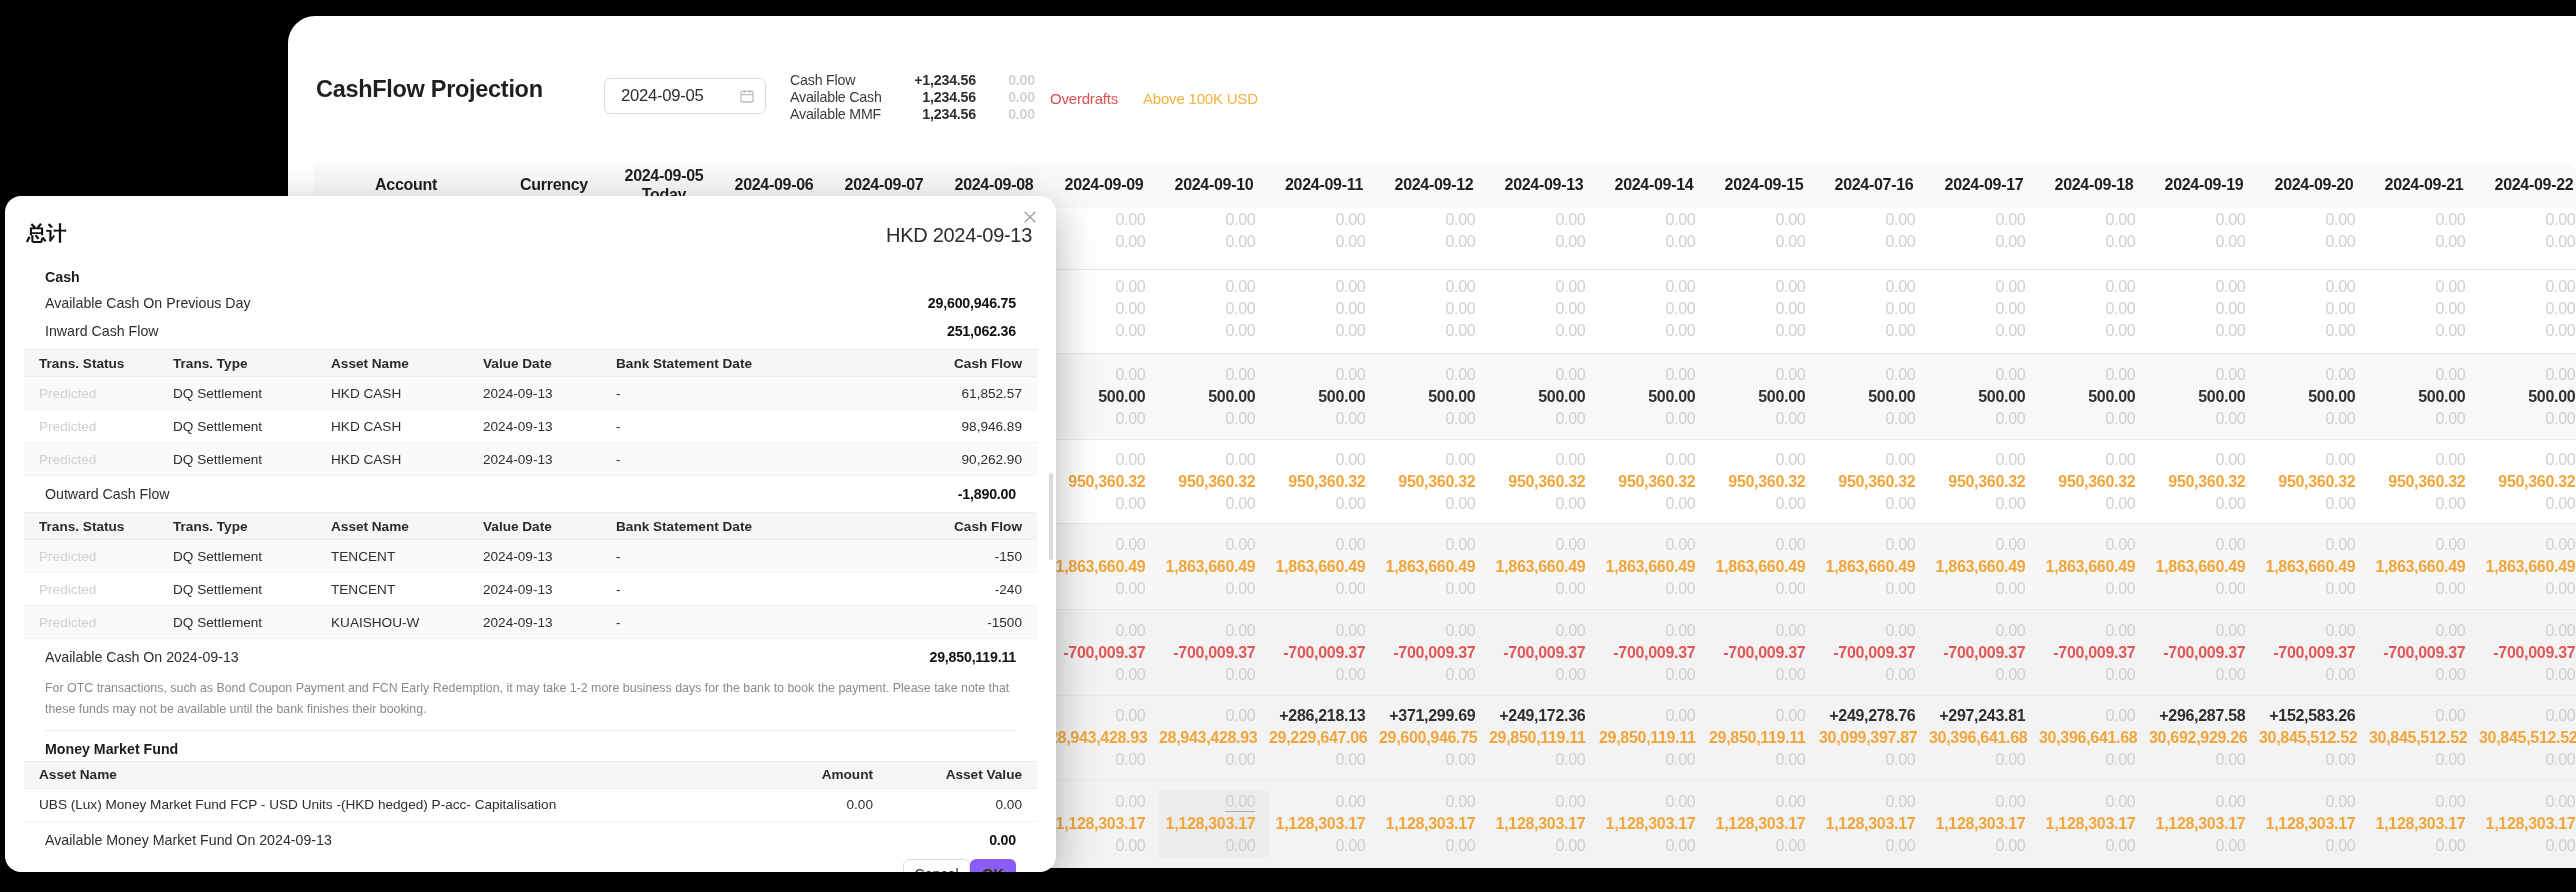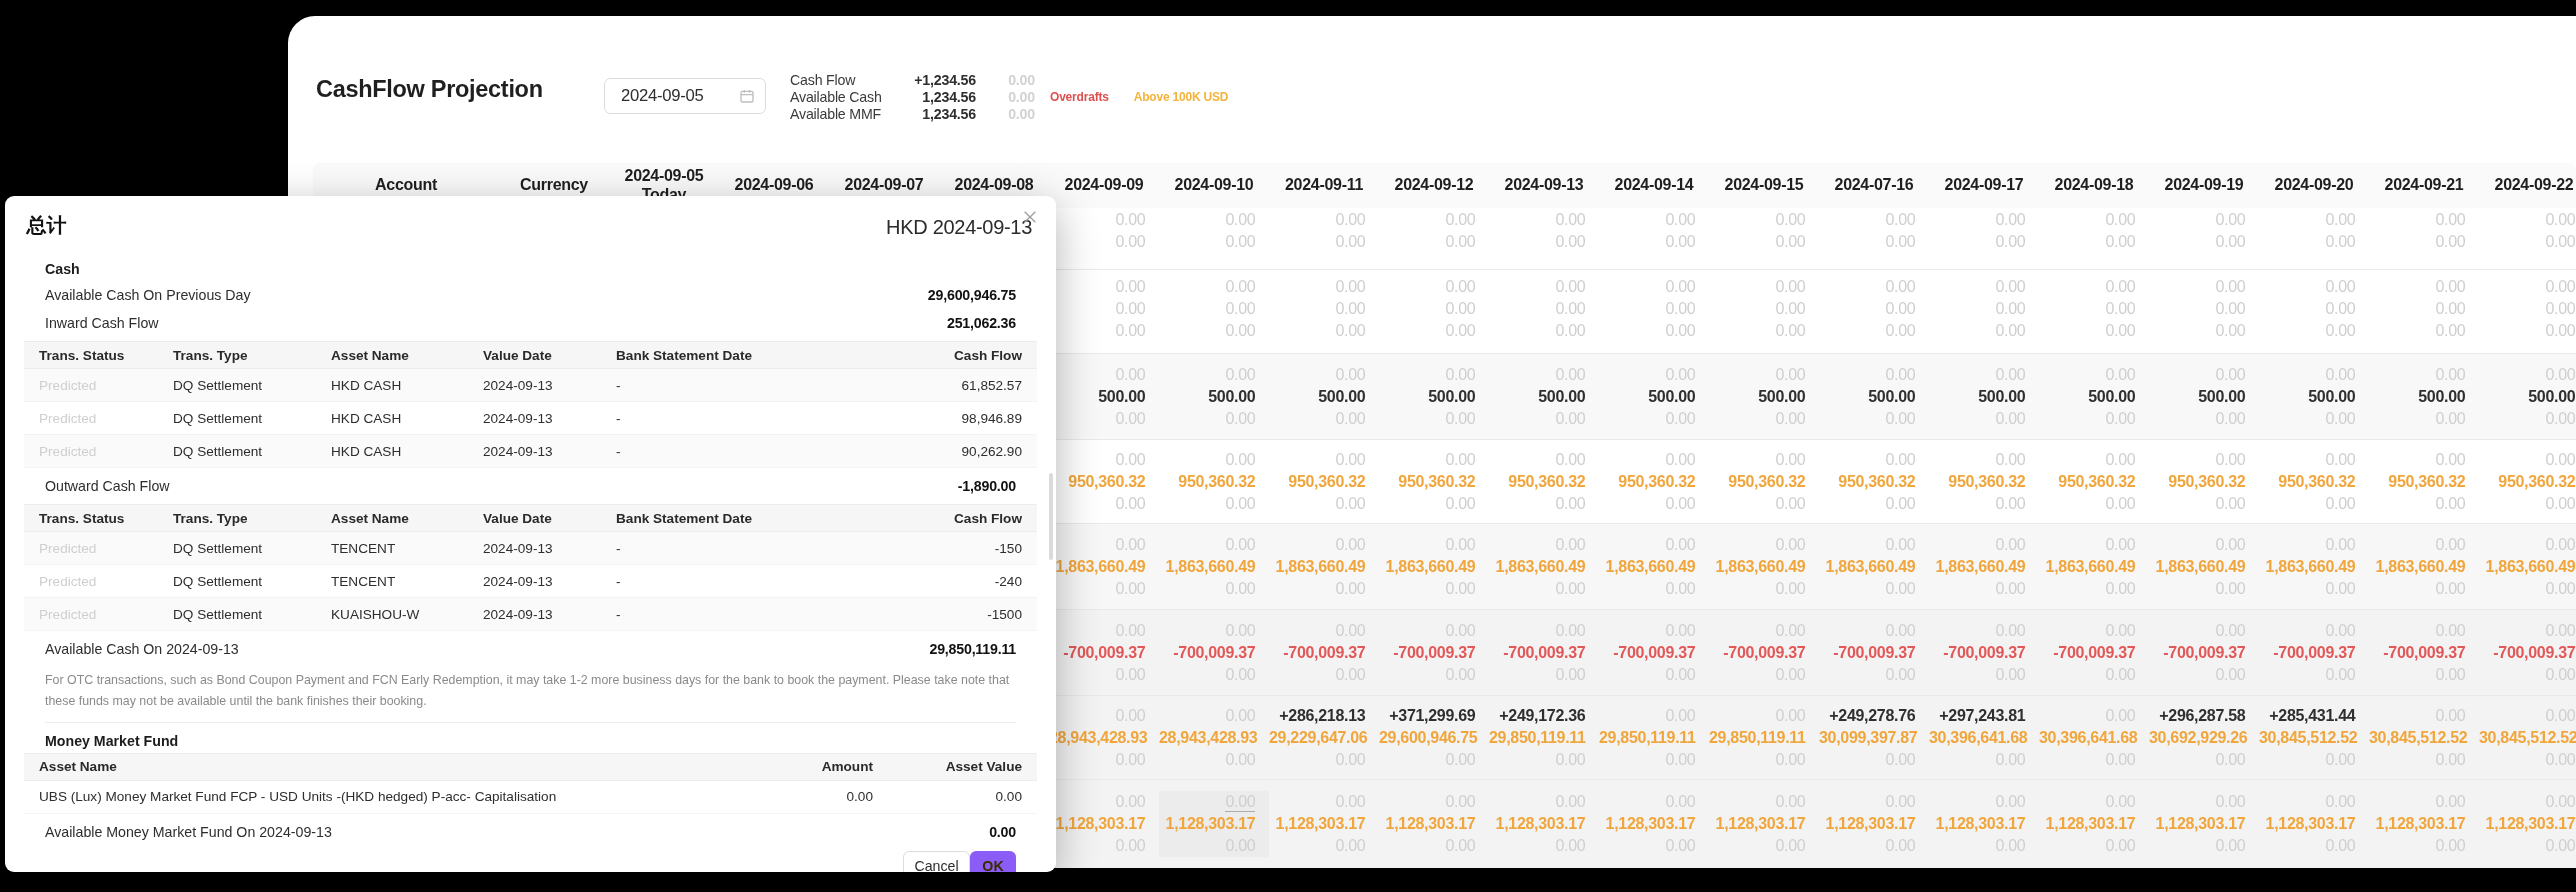--- a/index.html
+++ b/index.html
@@ -16,21 +16,21 @@
   .page-title{position:absolute;left:28px;top:60px;font-size:23.5px;font-weight:600;color:#1f1f1f;letter-spacing:-0.3px}
   .datebox{position:absolute;left:316px;top:62px;width:162px;height:36px;border:1.2px solid #dcdcdc;border-radius:6.2px;
            display:flex;align-items:center;justify-content:space-between;padding:0 10px 0 16px;box-sizing:border-box;
            font-size:16.7px;color:#2e2e2e;background:#fff;letter-spacing:-0.3px}
   .cal-icon svg{display:block}
   .legend{position:absolute;left:502px;top:56px;font-size:14.2px;letter-spacing:-0.2px}
   .lrow{display:flex;height:16.7px;align-items:center}
   .llabel{width:107px;color:#3b3b3b}
   .lval{width:79px;text-align:right;color:#2e2e2e;font-weight:600}
   .lsec{width:59px;text-align:right;color:#d2d2d2;font-weight:600}
-  .flags{position:absolute;left:762px;top:74px;display:flex;gap:25px;font-size:12px;font-weight:700;letter-spacing:-0.2px}
+  .flags{position:absolute;left:762px;top:74px;display:flex;gap:25px;font-size:15px;font-weight:400;letter-spacing:-0.2px}
   .flag-red{color:#DE5050}
   .flag-orange{color:#F3B33C}
 
   
   .ghead{margin-left:25px;height:45px;background:#fafafa;border-radius:7.4px 7.4px 0 0;
          display:flex;align-items:center;font-weight:700;color:#1f1f1f;font-size:16px;letter-spacing:-0.3px}
   .hc{flex:0 0 auto;text-align:center;line-height:18.6px}
   .hc.acc{width:186px}
   .hc.cur{width:110px}
   .hc.date{width:110px}
@@ -52,22 +52,22 @@
   .c.val{width:110px;padding-right:13.6px}
   .c.today{background:#FAF3D9}
   .c.hl{background:#ECECEC}
   .zero{color:#cfcfcf;font-weight:500}
   .pos{color:#2f2f2f;font-weight:600}
   .above{color:#F0A63C;font-weight:600}
   .neg{color:#E25757;font-weight:600}
   .uline{border-bottom:1.9px solid #ababab;padding-bottom:0.6px}
 
   
-  .modal{position:absolute;left:5px;top:196px;width:1051px;height:676px;background:#fff;border-radius:9px;
-         box-shadow:0 11px 43px rgba(0,0,0,.30);z-index:20;box-sizing:border-box;padding:0 40px;overflow:hidden}
+  .modal{position:absolute;left:5px;top:196px;width:1051px;height:676px;background:#fff;border-radius:16px;
+         box-shadow:0 11px 43px rgba(0,0,0,.30);z-index:20;box-sizing:border-box;padding:8px 40px;overflow:hidden}
   .m-close{position:absolute;top:10px;right:15px;width:22px;height:22px;display:flex;align-items:center;justify-content:center;color:#9e9e9e;cursor:pointer}
   .m-titlebar{display:flex;justify-content:space-between;align-items:flex-end;margin:16px -16px 0 -18.6px}
   .m-title{font-size:20px;font-weight:700;color:#111}
   .m-context{font-size:20px;color:#2b2b2b;letter-spacing:-0.3px}
   .m-h{font-size:14.2px;font-weight:700;color:#1c1c1c;margin-top:22px}
   .kv{display:flex;justify-content:space-between;align-items:center;height:28.5px;font-size:14.2px;color:#2e2e2e;margin-top:3.7px}
   .kv .v{font-weight:700;color:#111;letter-spacing:-0.2px}
   .kv.tight{margin-top:0}
   .mtable{margin:3.7px -21px 0;font-size:13.6px}
   .mt-head{display:flex;height:26px;align-items:center;background:#f6f6f6;border-top:0.6px solid #ececec;border-bottom:0.6px solid #ececec;font-weight:700;color:#2a2a2a}
@@ -593,21 +593,21 @@
           <div class="c val"><span class="zero">0.00</span></div>
           <div class="c val"><span class="pos">+286,218.13</span></div>
           <div class="c val"><span class="pos">+371,299.69</span></div>
           <div class="c val"><span class="pos">+249,172.36</span></div>
           <div class="c val"><span class="zero">0.00</span></div>
           <div class="c val"><span class="zero">0.00</span></div>
           <div class="c val"><span class="pos">+249,278.76</span></div>
           <div class="c val"><span class="pos">+297,243.81</span></div>
           <div class="c val"><span class="zero">0.00</span></div>
           <div class="c val"><span class="pos">+296,287.58</span></div>
-          <div class="c val"><span class="pos">+285,431.44</span></div>
+          <div class="c val"><span class="pos">+152,583.26</span></div>
           <div class="c val"><span class="zero">0.00</span></div>
           <div class="c val"><span class="zero">0.00</span></div>
         </div>
         <div class="trow">
           <div class="c acc"></div>
           <div class="c cur"></div>
           <div class="c val today"><span class="above">28,943,428.93</span></div>
           <div class="c val"><span class="above">28,943,428.93</span></div>
           <div class="c val"><span class="above">28,943,428.93</span></div>
           <div class="c val"><span class="above">28,943,428.93</span></div>

